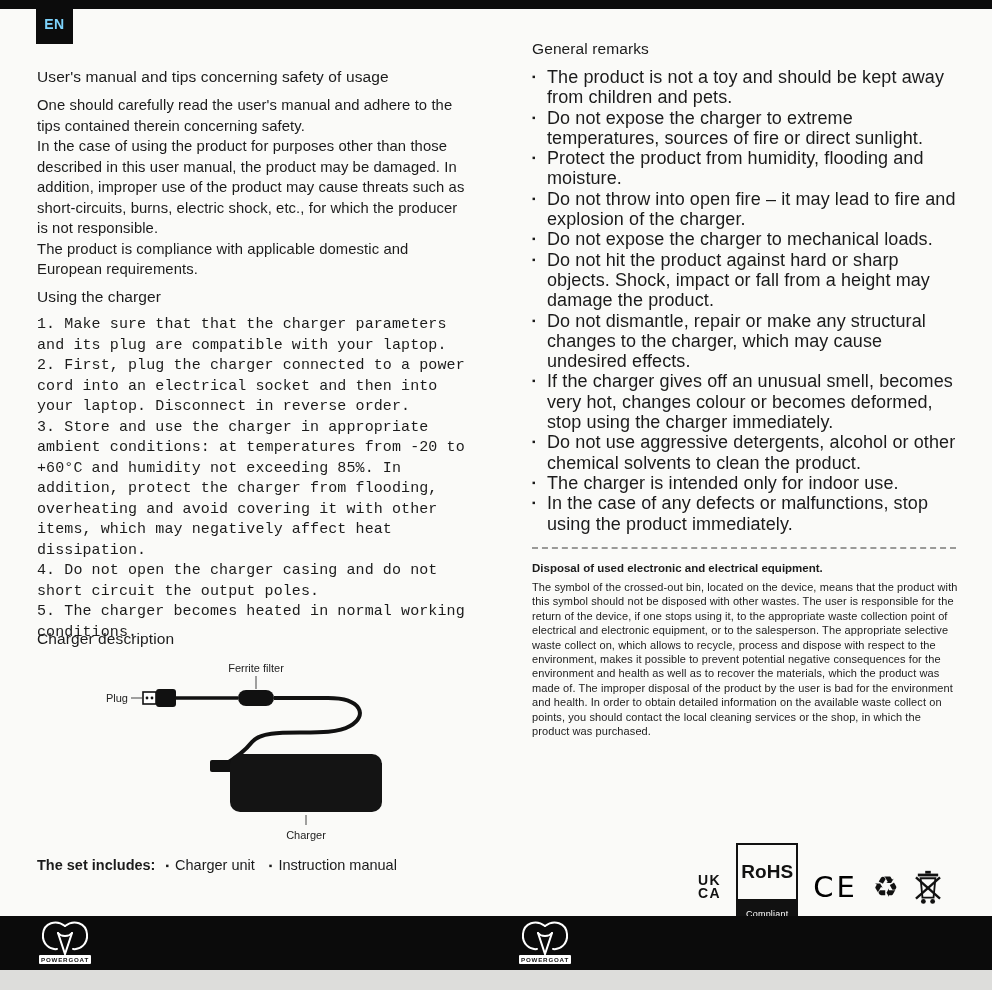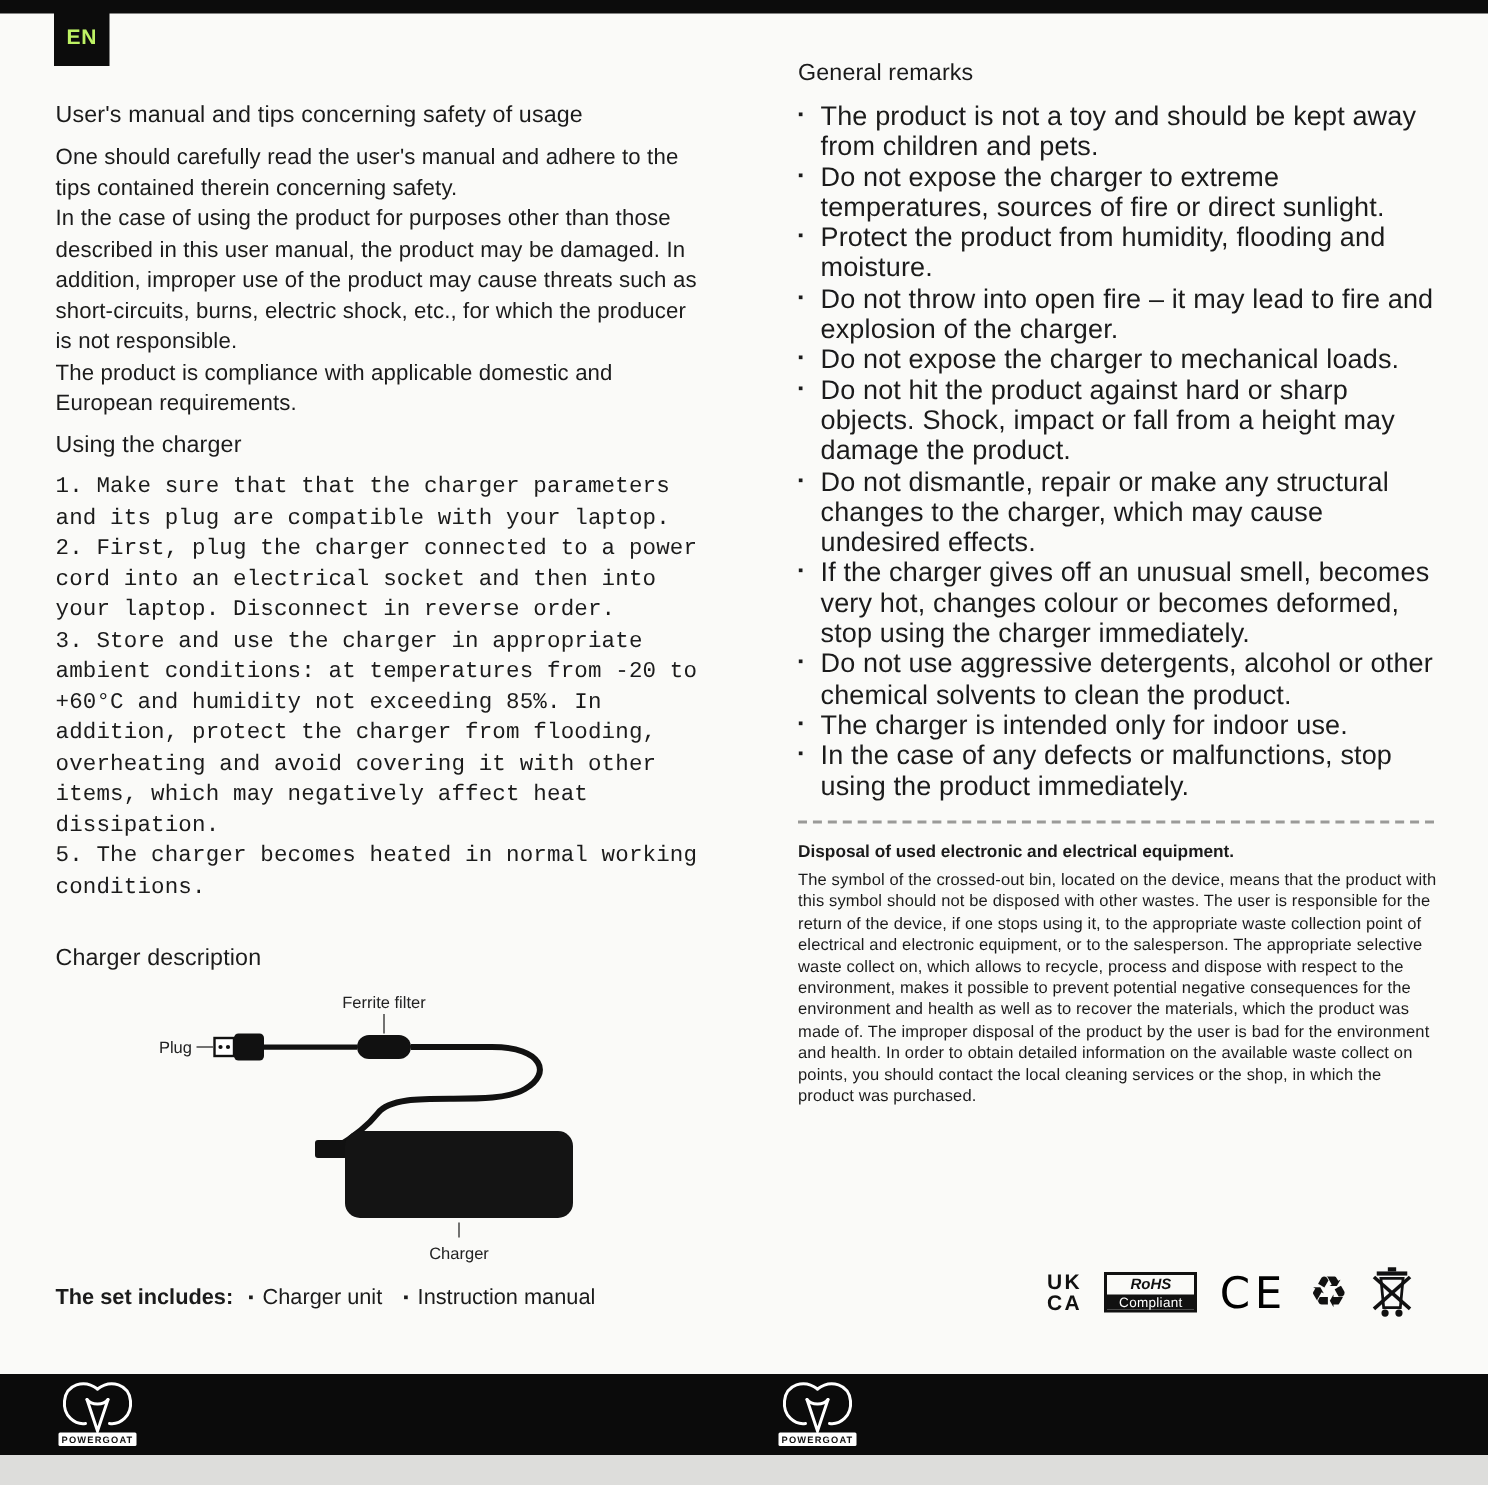--- a/index.html
+++ b/index.html
@@ -1,21 +1,21 @@
 <!DOCTYPE html>
 <html><head>
 <meta charset="utf-8">
 <style>
   html,body{margin:0;padding:0;background:#e7e7e5;}
   .page{position:relative;width:992px;height:990px;background:#fafaf8;overflow:hidden;
         font-family:"Liberation Sans",sans-serif;color:#1b1b1b;}
   .topbar{position:absolute;left:0;top:0;width:992px;height:9px;background:#0c0c0c;}
   .lang-badge{position:absolute;left:36px;top:3px;width:37px;height:41px;background:#0c0c0c;
         display:flex;align-items:center;justify-content:center;}
-  .lang-badge span{color:#bef264;font-weight:700;font-size:14px;letter-spacing:.5px;}
+  .lang-badge span{color:#7dd3fc;font-weight:700;font-size:14px;letter-spacing:.5px;}
 
   .h1{font-size:15.5px;font-weight:400;margin:4px 0 9px 0;letter-spacing:.1px;}
   .body-text{font-size:14.8px;line-height:20.5px;margin:0;white-space:pre-line;letter-spacing:.1px;}
   .step{font-size:15px;line-height:20.5px;letter-spacing:.1px;font-family:Liberation Mono, monospace;}
 
   .sec-safety{position:absolute;left:37px;top:64px;width:434px;}
   .sec-using{position:absolute;left:37px;top:284px;width:438px;}
   .sec-desc{position:absolute;left:37px;top:626px;width:434px;}
   .diagram{position:absolute;left:96px;top:660px;}
   .diagram text{font-family:"Liberation Sans",sans-serif;fill:#222;}
@@ -31,22 +31,22 @@
   .bullets li::before{content:"▪";position:absolute;left:0;top:0;font-size:10px;line-height:20.3px;}
 
   .divider{position:absolute;left:532px;top:547px;width:424px;border-top:2px dashed #9a9a98;}
   .sec-disposal{position:absolute;left:532px;top:562px;width:426px;}
   .h-small{font-size:11.5px;font-weight:700;margin:0 0 6px 0;}
   .small-text{font-size:11px;line-height:14.4px;margin:0;letter-spacing:.1px;}
 
   .marks{position:absolute;left:698px;top:843px;display:flex;align-items:center;gap:15px;}
   .ukca{font-weight:700;font-size:14px;line-height:.95;letter-spacing:1.5px;color:#111;}
   .rohs{border:2px solid #111;width:58px;text-align:center;}
-  .rohs-top{font-weight:700;font-size:10px;padding:1px 0;color:#111;font-style:italic;}
-  .rohs-bot{background:#111;color:#fff;font-size:9px;padding:0 1px;letter-spacing:.2px;}
+  .rohs-top{font-weight:700;font-size:19px;padding:16px 0;color:#111;}
+  .rohs-bot{background:#111;color:#fff;font-size:9px;padding:10px 1px;letter-spacing:.2px;}
   .ce{font-family:"DejaVu Sans",sans-serif;font-size:29px;letter-spacing:3px;color:#000000;}
   .recycle{font-family:"DejaVu Sans",sans-serif;font-size:29px;color:#111;line-height:1;}
 
   .footer-bar{position:absolute;left:0;top:916px;width:992px;height:54px;background:#0b0b0b;}
   .goat{position:absolute;top:2px;}
   .goat-1{left:36px;}
   .goat-2{left:516px;}
   .bottom-strip{position:absolute;left:0;top:970px;width:992px;height:20px;background:#dddddb;}
 </style>
 </head>
@@ -65,20 +65,21 @@
     <p class="body-text">One should carefully read the user's manual and adhere to the tips contained therein concerning safety.
 In the case of using the product for purposes other than those described in this user manual, the product may be damaged. In addition, improper use of the product may cause threats such as short-circuits, burns, electric shock, etc., for which the producer is not responsible.
 The product is compliance with applicable domestic and European requirements.</p>
   </div>
 
   <div class="sec-using">
     <h2 class="h1">Using the charger</h2>
     <div class="step">1. Make sure that that the charger parameters and its plug are compatible with your laptop.</div>
     <div class="step">2. First, plug the charger connected to a power cord into an electrical socket and then into your laptop. Disconnect in reverse order.</div>
     <div class="step">3. Store and use the charger in appropriate ambient conditions: at temperatures from -20 to +60°C and humidity not exceeding 85%. In addition, protect the charger from flooding, overheating and avoid covering it with other items, which may negatively affect heat dissipation.</div>
+    <div class="step">4. Do not open the charger casing and do not short circuit the output poles.</div>
     <div class="step">5. The charger becomes heated in normal working conditions.</div>
   </div>
 
   <div class="sec-desc">
     <h2 class="h1">Charger description</h2>
   </div>
 
   <svg class="diagram" width="320" height="190" viewBox="0 0 320 190">
 
     <text x="160" y="12" text-anchor="middle" font-size="11">Ferrite filter</text>

